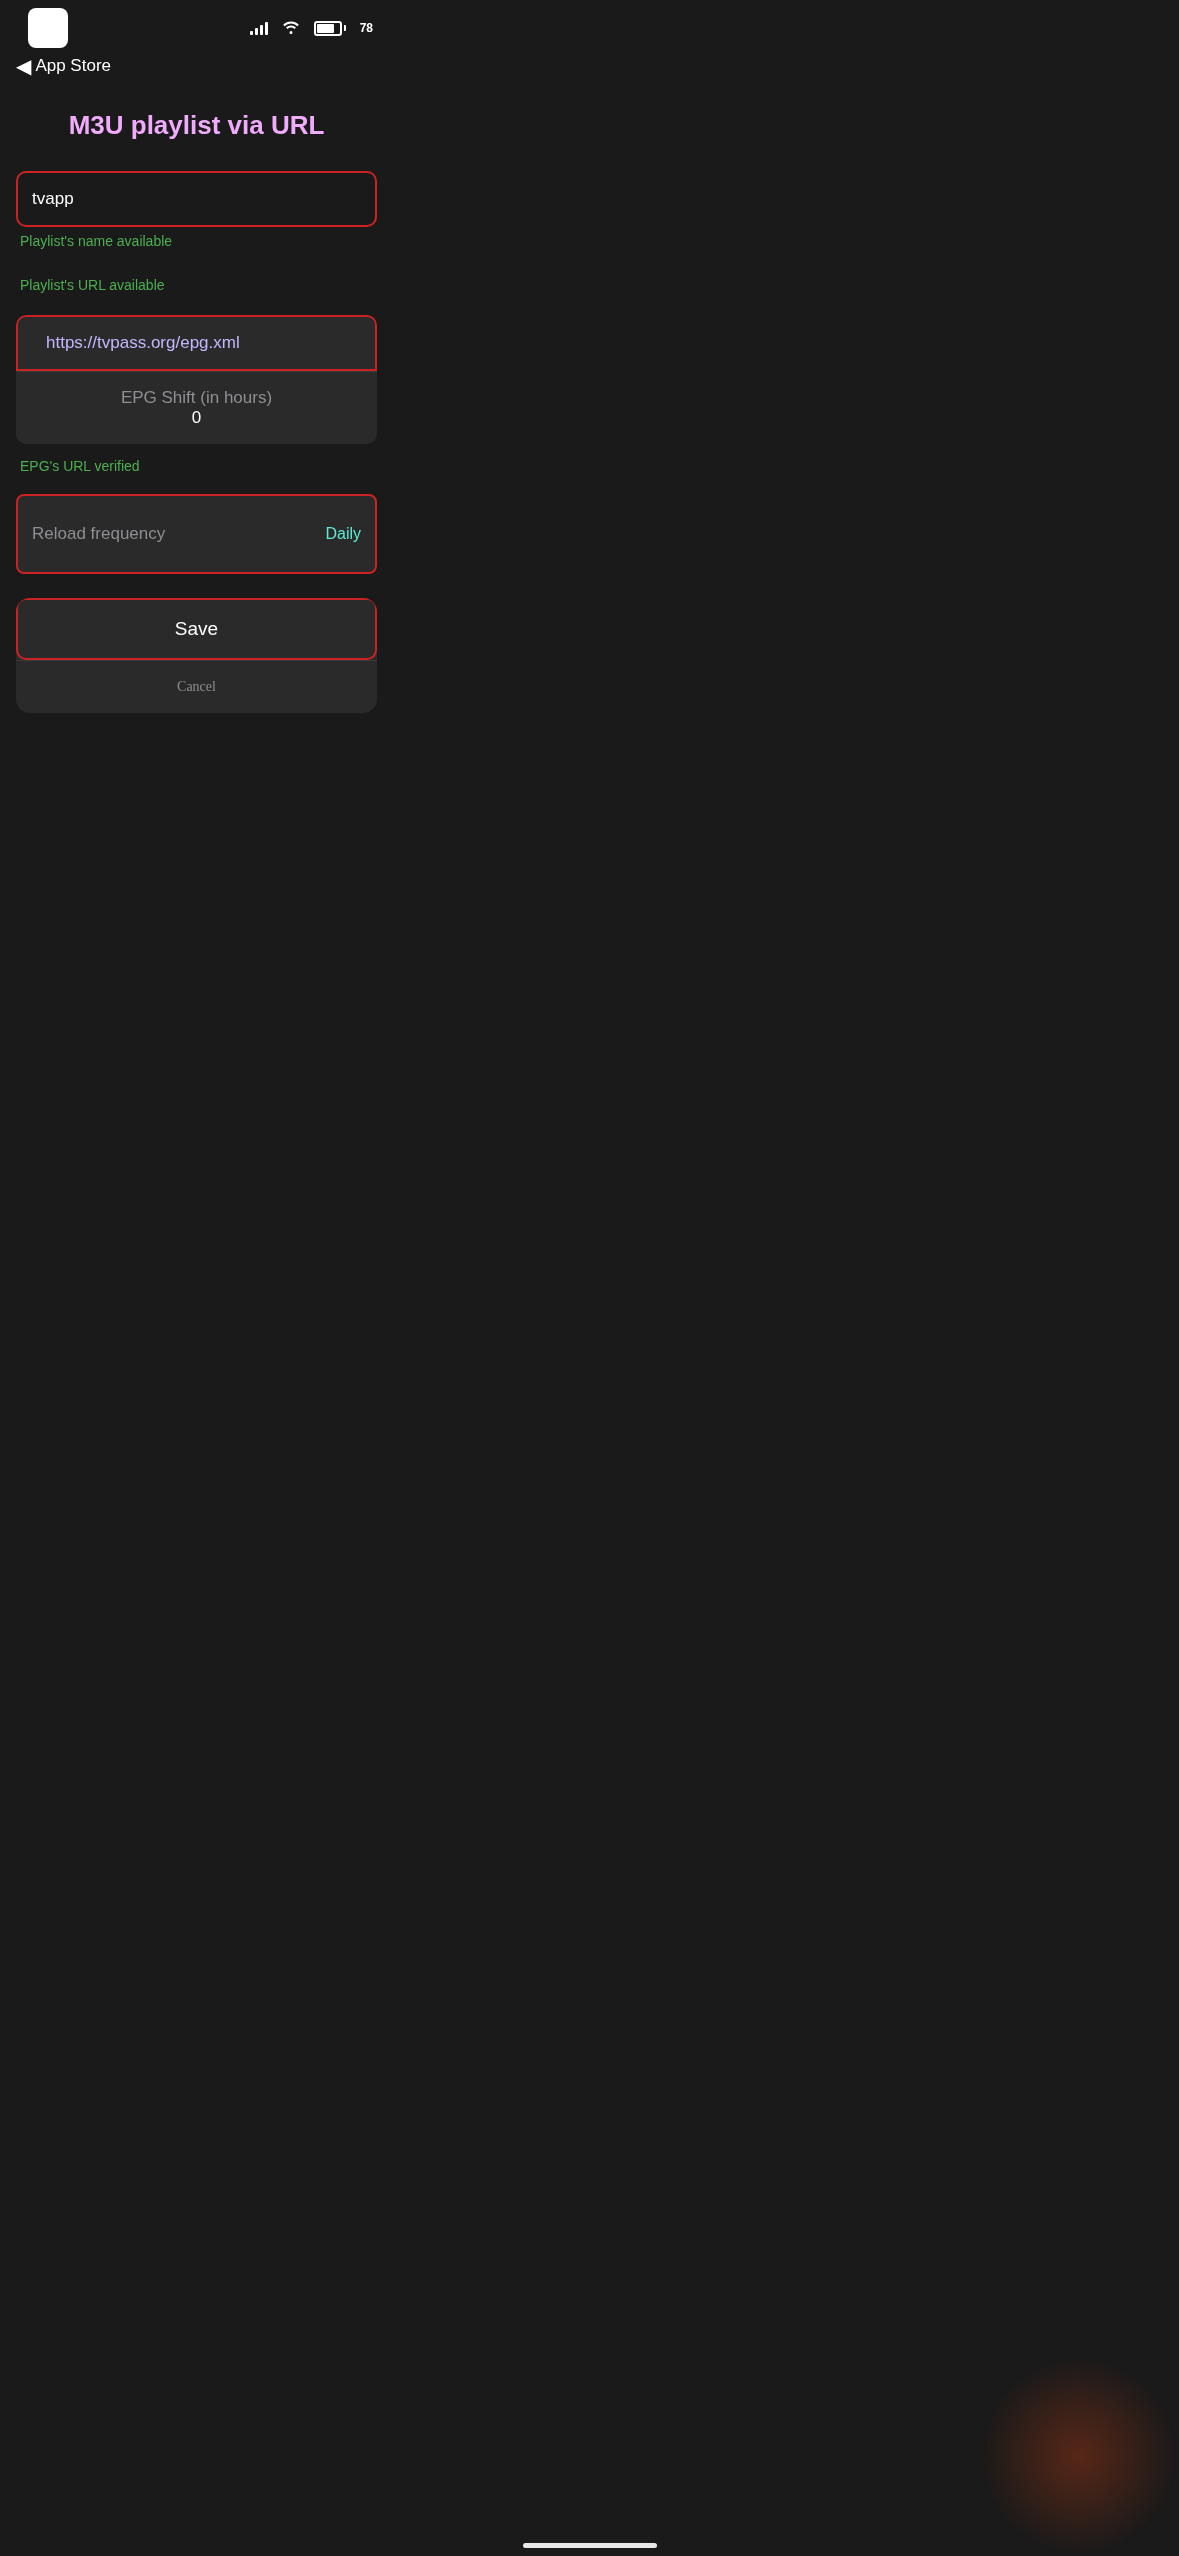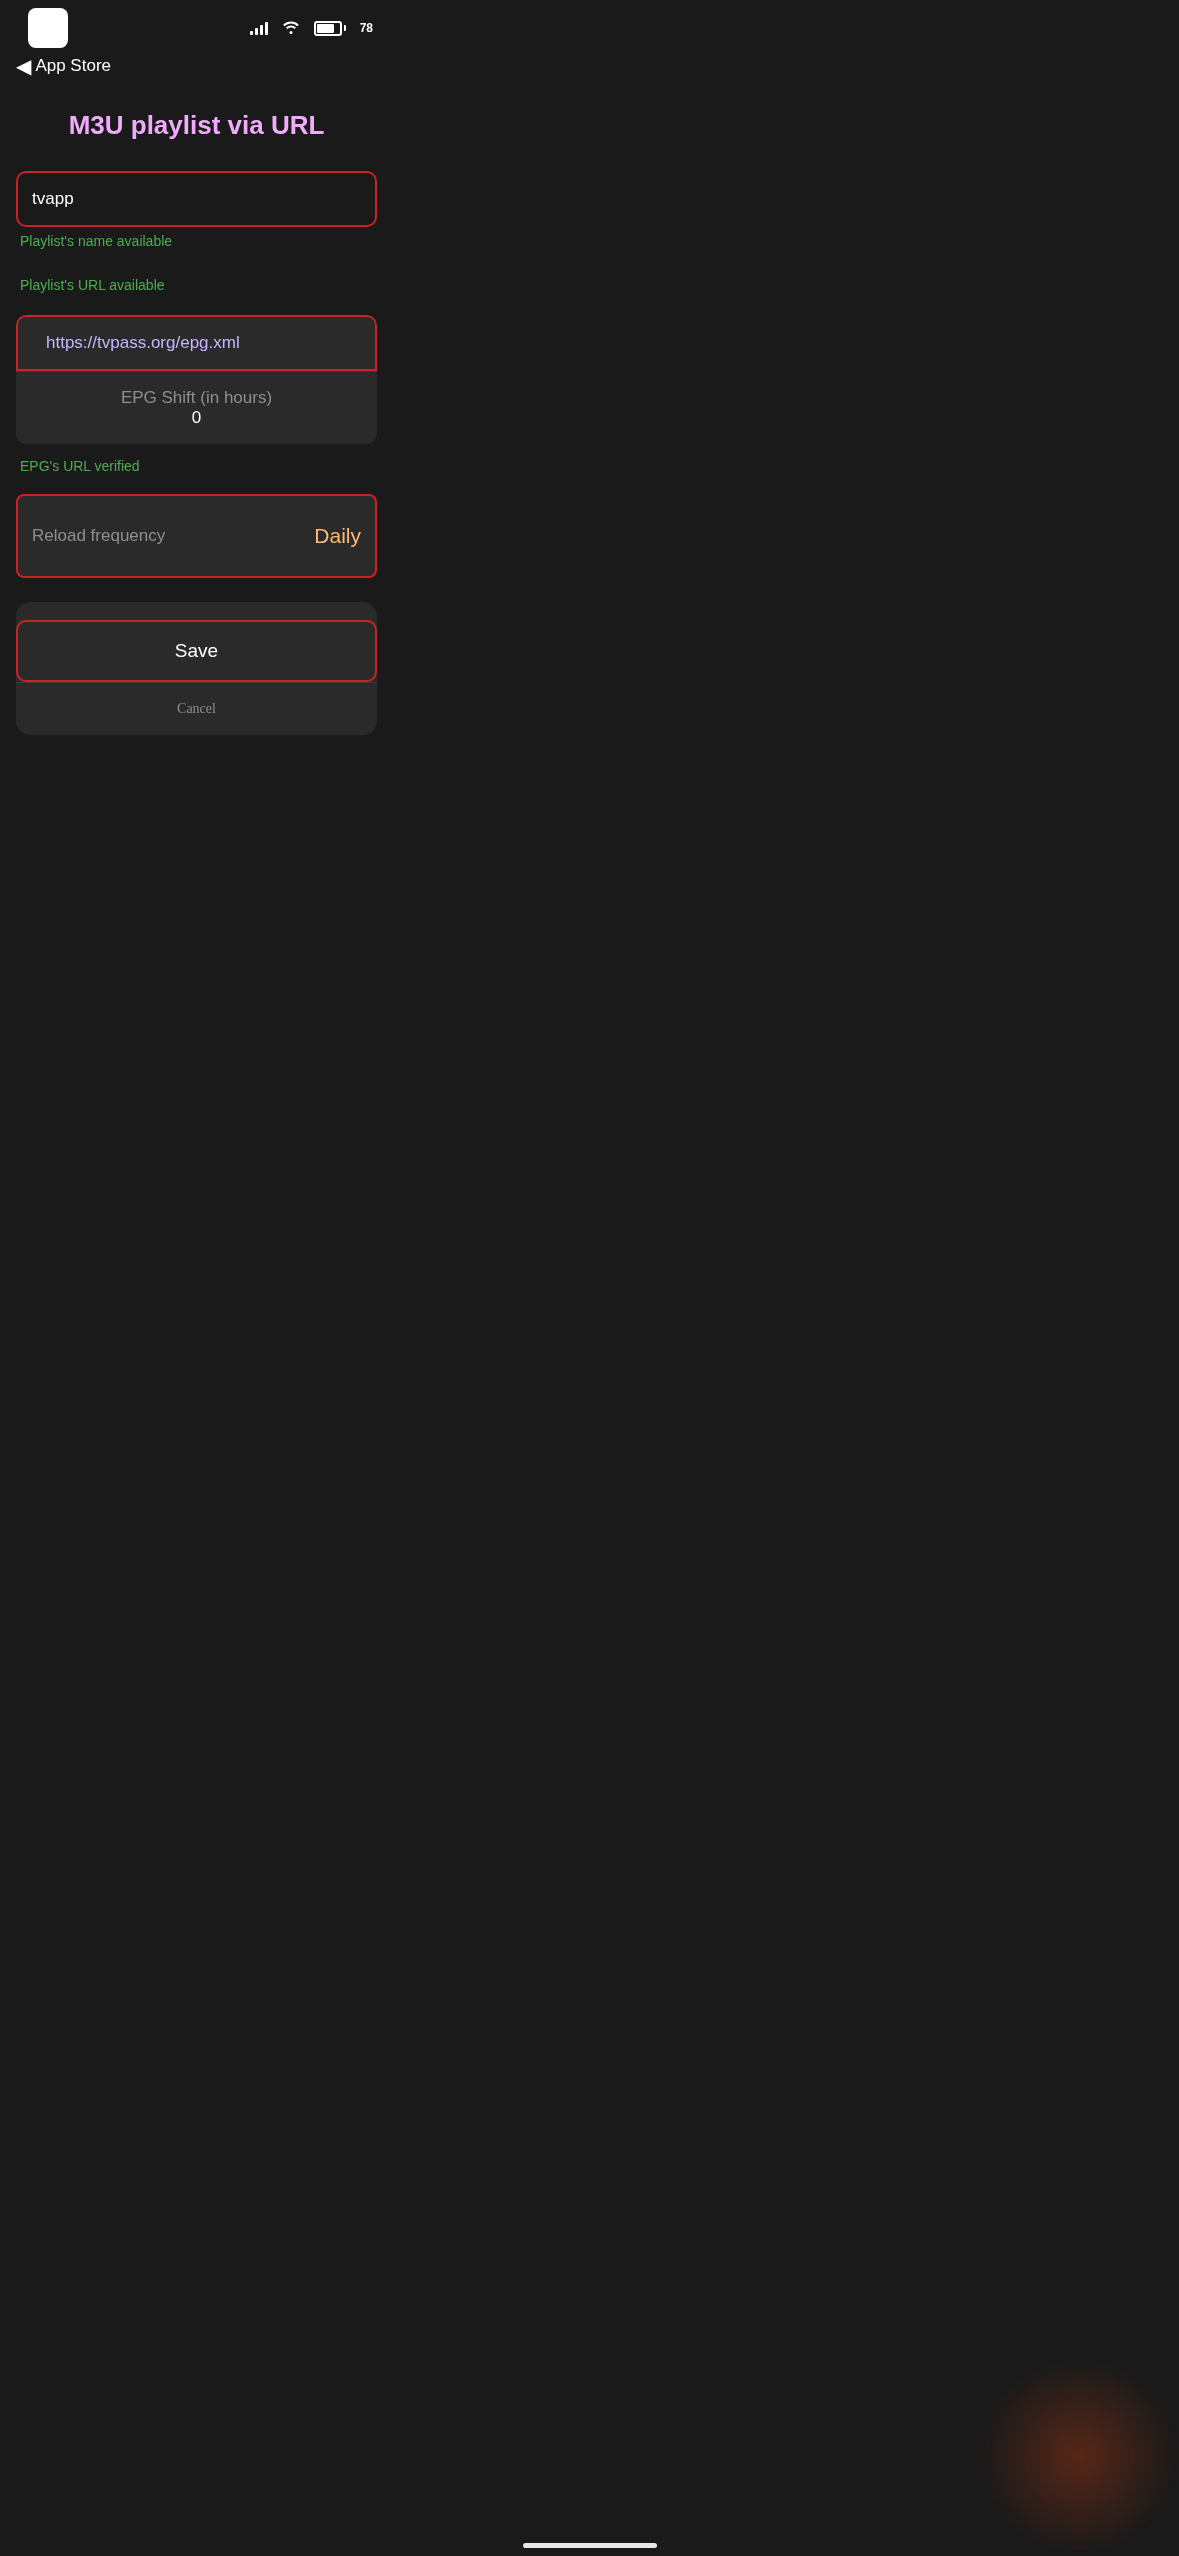--- a/index.html
+++ b/index.html
@@ -213,22 +213,22 @@
       margin-bottom: 8px;
       cursor: pointer;
     }
 
     .reload-label {
       color: #8e8e93;
       font-size: 17px;
     }
 
     .reload-value {
-      color: #fdba74;
-      font-size: 21px;
+      color: #5eead4;
+      font-size: 16px;
     }
 
     .action-group {
       background: #2a2a2a;
       border-radius: 14px;
       margin-top: 24px;
       overflow: hidden;
     }
 
     .save-button {
@@ -236,21 +236,20 @@
       padding: 18px;
       background: transparent;
       border: 2px solid #cc2222;
       border-radius: 10px;
       color: #ffffff;
       font-size: 19px;
       font-weight: 400;
       cursor: pointer;
       font-family: inherit;
       text-align: center;
-      margin-top: 18px;
     }
 
     .divider {
       height: 1px;
       background: #3a3a3a;
     }
 
     .cancel-button {
       width: 100%;
       padding: 18px;

